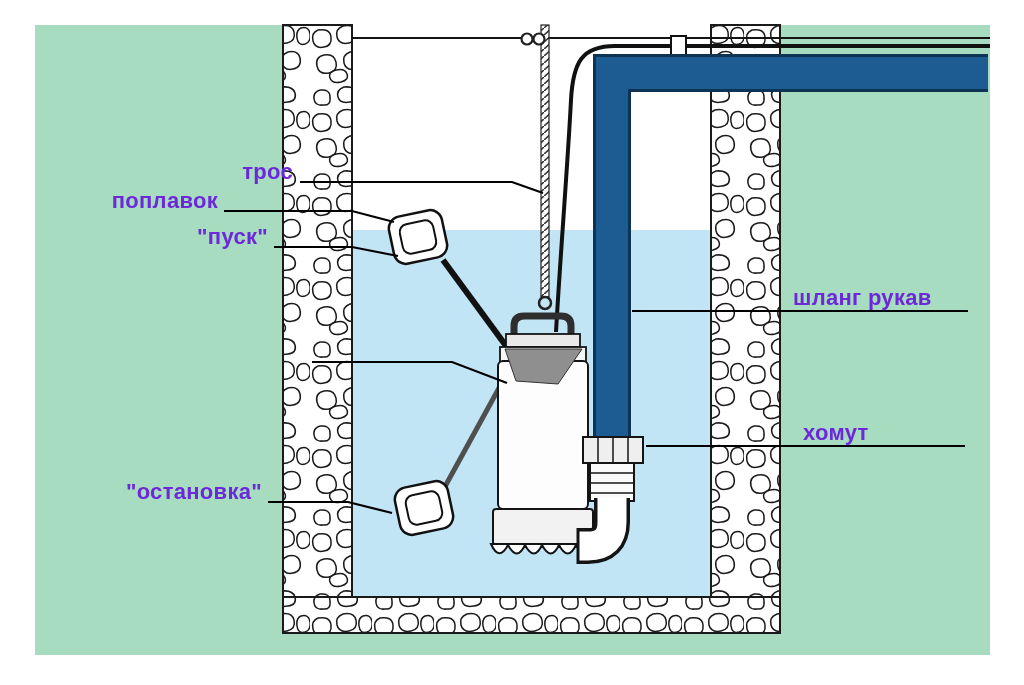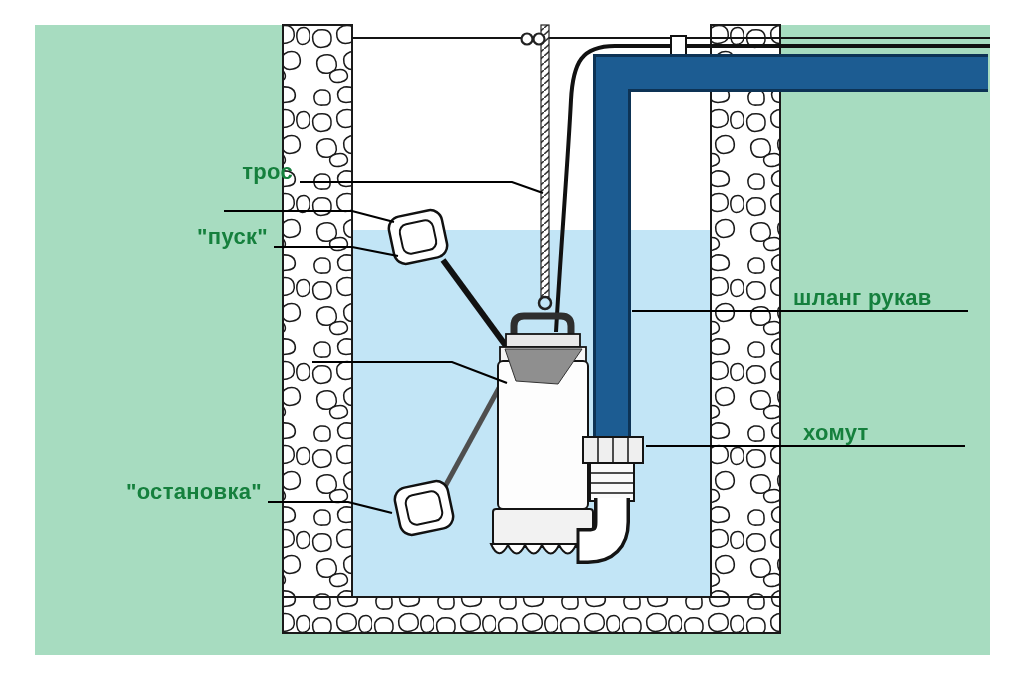--- a/index.html
+++ b/index.html
@@ -13,21 +13,21 @@
   .bg-green{fill:var(--background,#a7dcc0);}
   .water{fill:var(--water,#c2e5f6);}
   .pitair{fill:#ffffff;}
   .stone{fill:#ffffff;stroke:#1a1a1a;stroke-width:1.5;}
   .wall{stroke:#1a1a1a;stroke-width:2;}
   .ln{stroke:var(--outline,#141414);stroke-width:2.2;fill:none;}
   .pipe-out{stroke:#0d3355;stroke-width:38;fill:none;}
   .pipe-core{stroke:var(--pipe,#1c5c92);stroke-width:32;fill:none;}
   .leader{stroke:#000;stroke-width:2.2;fill:none;}
   .lbl{
-    position:absolute;color:#15803d;font-weight:700;font-size:22px;line-height:1.1;
+    position:absolute;color:#6d28d9;font-weight:700;font-size:22px;line-height:1.1;
     white-space:nowrap;letter-spacing:.3px;
   }
   .right{text-align:right;}
   .left{text-align:left;}
 </style>
 </head>
 <body>
 
 <div class="stage">
 <svg width="1024" height="685" viewBox="0 0 1024 685">
@@ -111,17 +111,18 @@
   <polyline class="leader" points="300,182 512,182 543,193"></polyline>
   <polyline class="leader" points="224,211 352,211 394,222"></polyline>
   <polyline class="leader" points="274,247 352,247 398,256"></polyline>
   <polyline class="leader" points="312,362 452,362 507,383"></polyline>
   <polyline class="leader" points="268,502 348,502 392,513"></polyline>
   <line class="leader" x1="632" y1="311" x2="968" y2="311"></line>
   <line class="leader" x1="646" y1="446" x2="965" y2="446"></line>
 </svg>
 
 <div class="lbl right" style="left:150px;top:160px;width:143px">трос</div>
+<div class="lbl right" style="left:60px;top:189px;width:158px">поплавок</div>
 <div class="lbl right" style="left:110px;top:225px;width:158px">"пуск"</div>
 <div class="lbl right" style="left:100px;top:480px;width:162px">"остановка"</div>
 <div class="lbl left" style="left:803px;top:421px;width:130px">хомут</div>
 <div class="lbl left" style="left:793px;top:286px;width:185px">шланг рукав</div>
 </div>
 
 </body></html>

